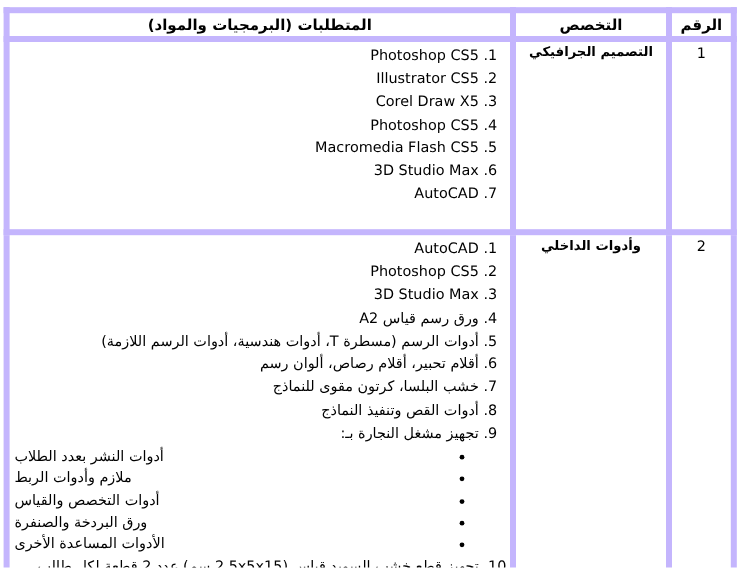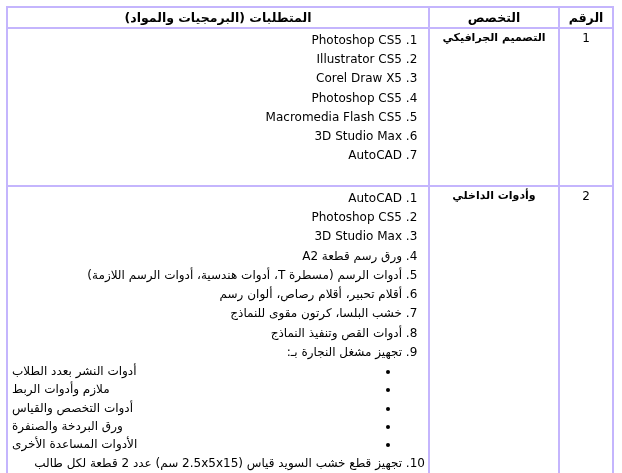--- a/index.html
+++ b/index.html
@@ -23,21 +23,21 @@
   }
   table.req-table {
     width: 606px;
     border-collapse: collapse;
     table-layout: fixed;
     direction: rtl;
     margin: 0;
   }
   table.req-table th,
   table.req-table td {
-    border: 2px solid #c4b5fd;
+    border: 5px solid #c4b5fd;
     vertical-align: top;
     padding: 2px 4px;
   }
   col.col-num { width: 54px; }
   col.col-spec { width: 130px; }
   col.col-req { width: 422px; }
 
   thead th {
     text-align: center;
     font-weight: bold;
@@ -129,21 +129,21 @@
         </td>
       </tr>
       <tr class="row-block-2">
         <td class="num-cell">2</td>
         <td class="spec-cell">وأدوات الداخلي</td>
         <td class="req-cell">
           <ol class="req-list">
             <li><span class="ltr-item">AutoCAD</span></li>
             <li><span class="ltr-item">Photoshop CS5</span></li>
             <li><span class="ltr-item">3D Studio Max</span></li>
-            <li>ورق رسم قطعة A2</li>
+            <li>ورق رسم قياس A2</li>
             <li>أدوات الرسم (مسطرة T، أدوات هندسية، أدوات الرسم اللازمة)</li>
             <li>أقلام تحبير، أقلام رصاص، ألوان رسم</li>
             <li>خشب البلسا، كرتون مقوى للنماذج</li>
             <li>أدوات القص وتنفيذ النماذج</li>
             <li>
               <span>تجهيز مشغل النجارة بـ:</span>
               <ul class="sub-list">
                 <li>أدوات النشر بعدد الطلاب</li>
                 <li>ملازم وأدوات الربط</li>
                 <li>أدوات التخصص والقياس</li>

